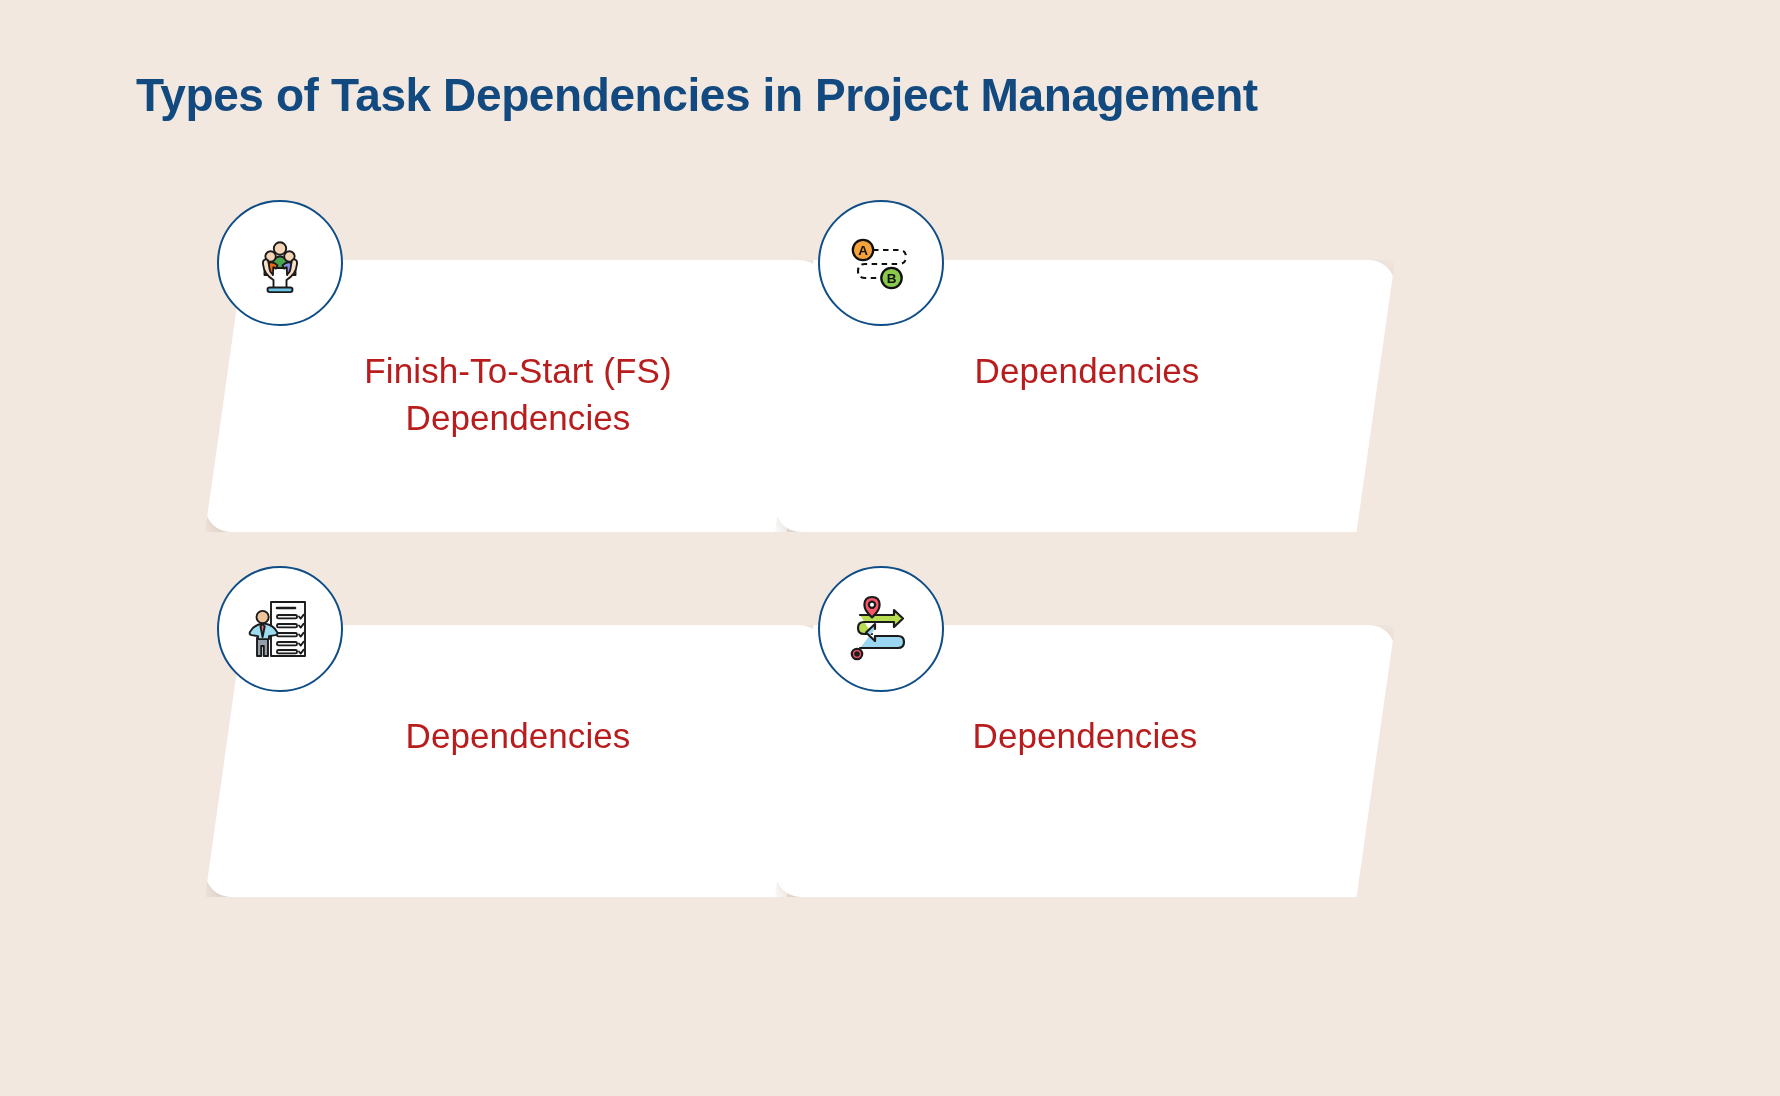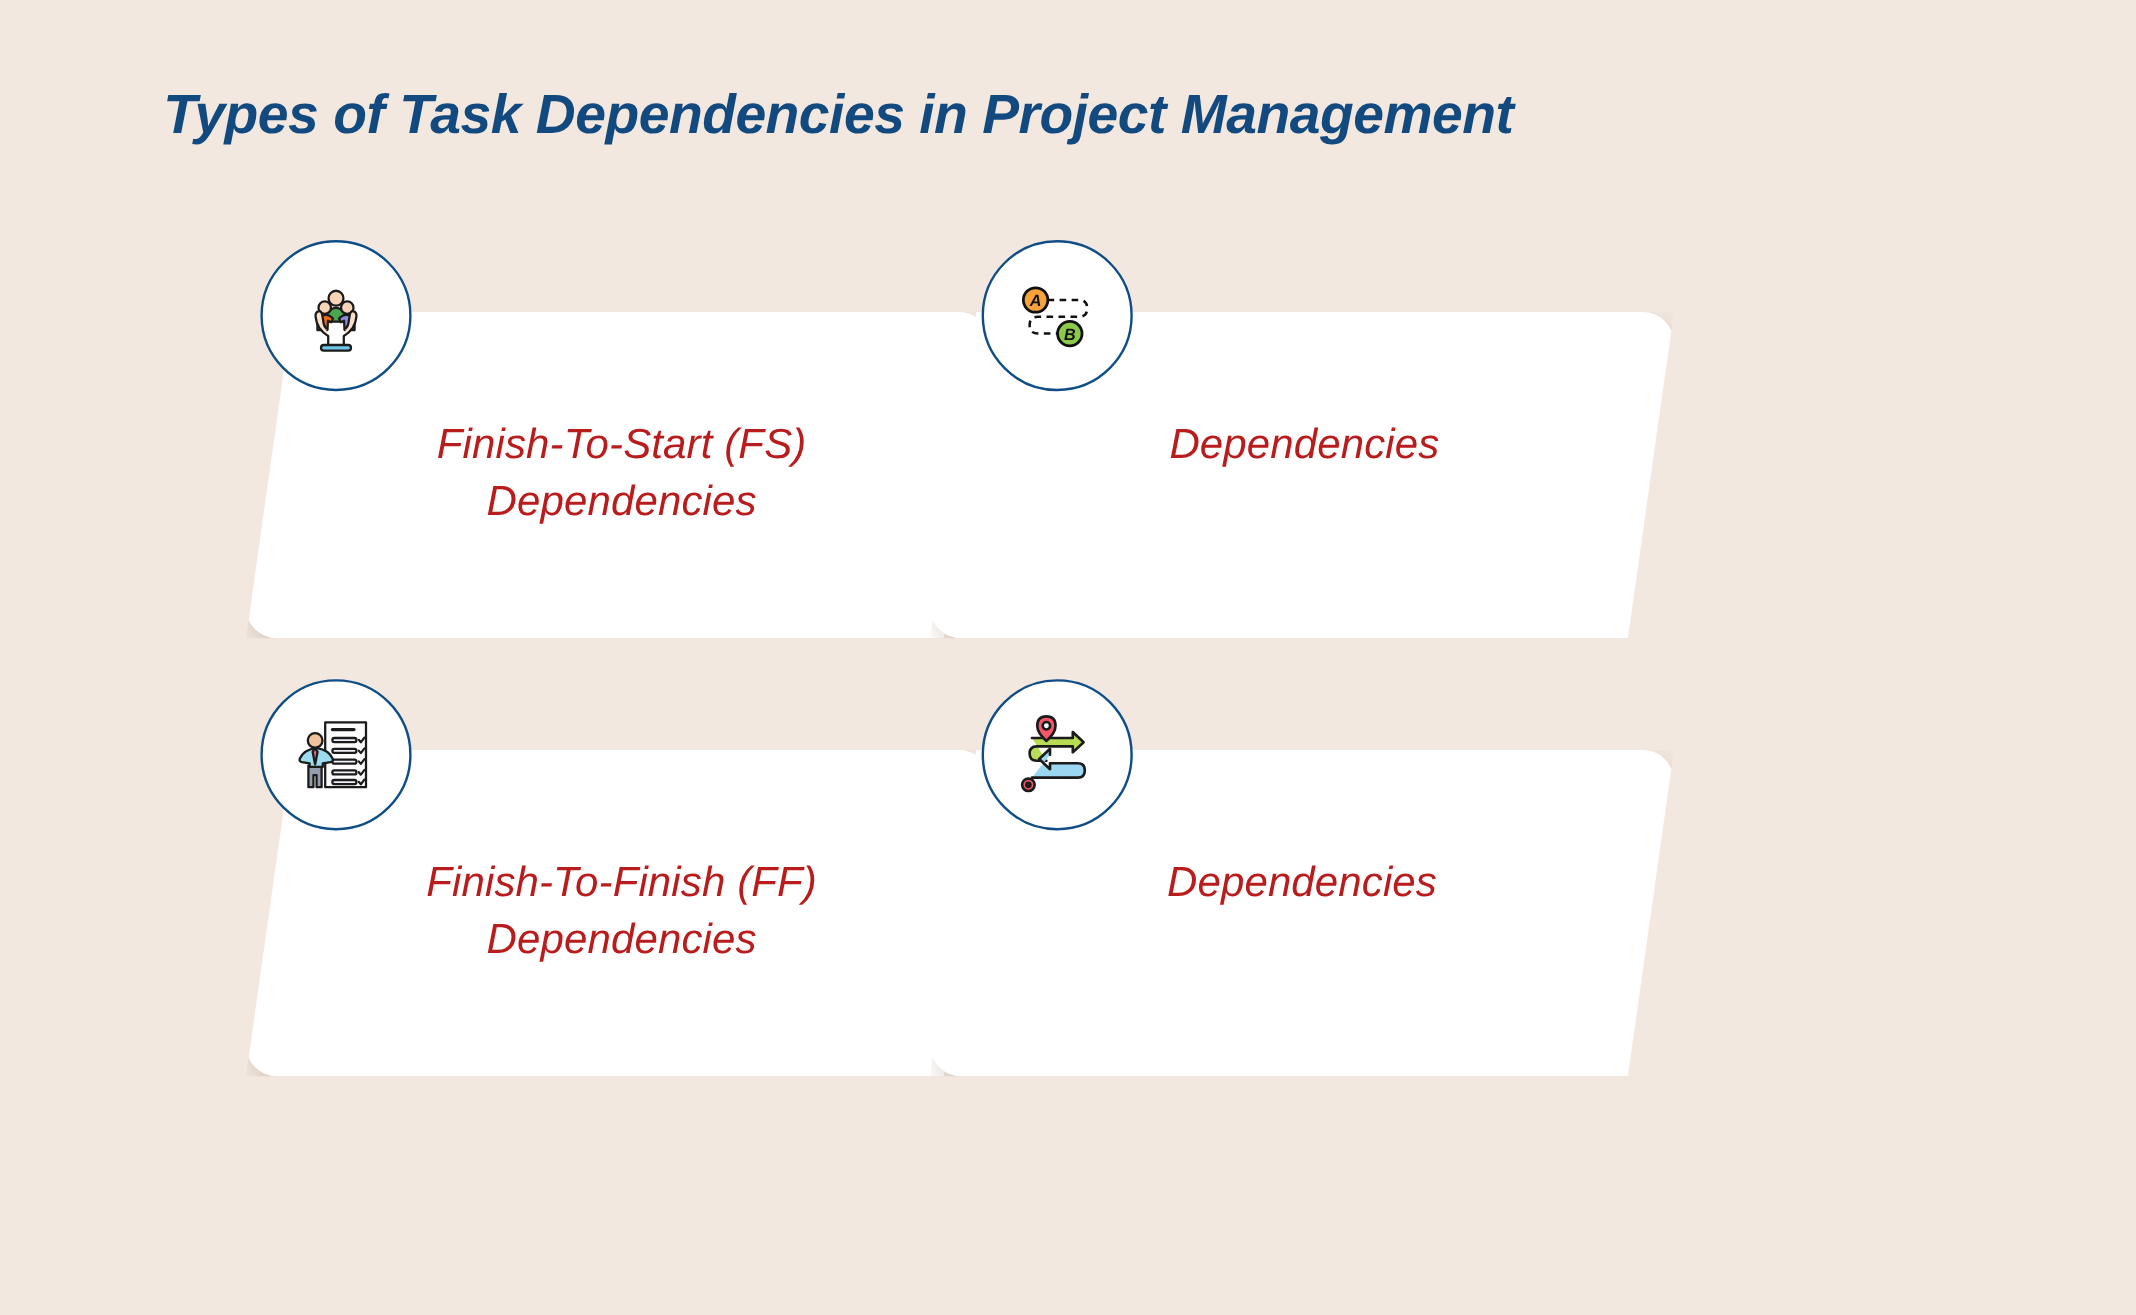--- a/index.html
+++ b/index.html
@@ -15,21 +15,20 @@
     font-family: "Liberation Sans", sans-serif;
     overflow: hidden;
     position: relative;
   }
 
   .stage {
     position: absolute;
     left: 0; top: 0;
     width: 1780px;
     height: 1096px;
-    font-style: italic;
   }
 
   
   .page-title {
     position: absolute;
     left: 136px;
     top: 68px;
     width: 1540px;
     font-size: 46px;
     font-weight: bold;
@@ -122,21 +121,20 @@
   <div class="card c2">
     <div class="card-shape"></div>
     <div class="card-label">
       <div>Dependencies</div>
     </div>
   </div>
 
   <div class="card c3">
     <div class="card-shape"></div>
     <div class="card-label">
-      <div>Finish-To-Finish (FF)</div>
       <div>Dependencies</div>
     </div>
   </div>
 
   <div class="card c4">
     <div class="card-shape"></div>
     <div class="card-label">
       <div>Dependencies</div>
     </div>
   </div>

